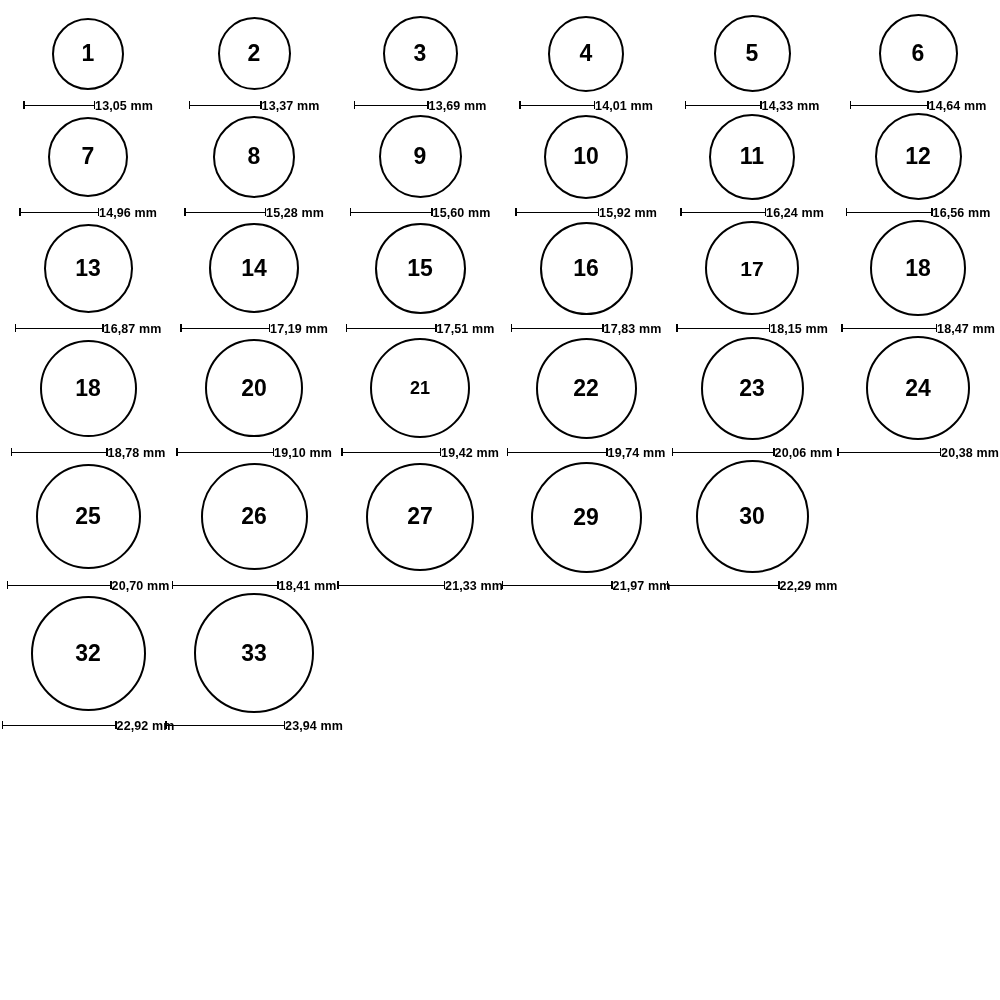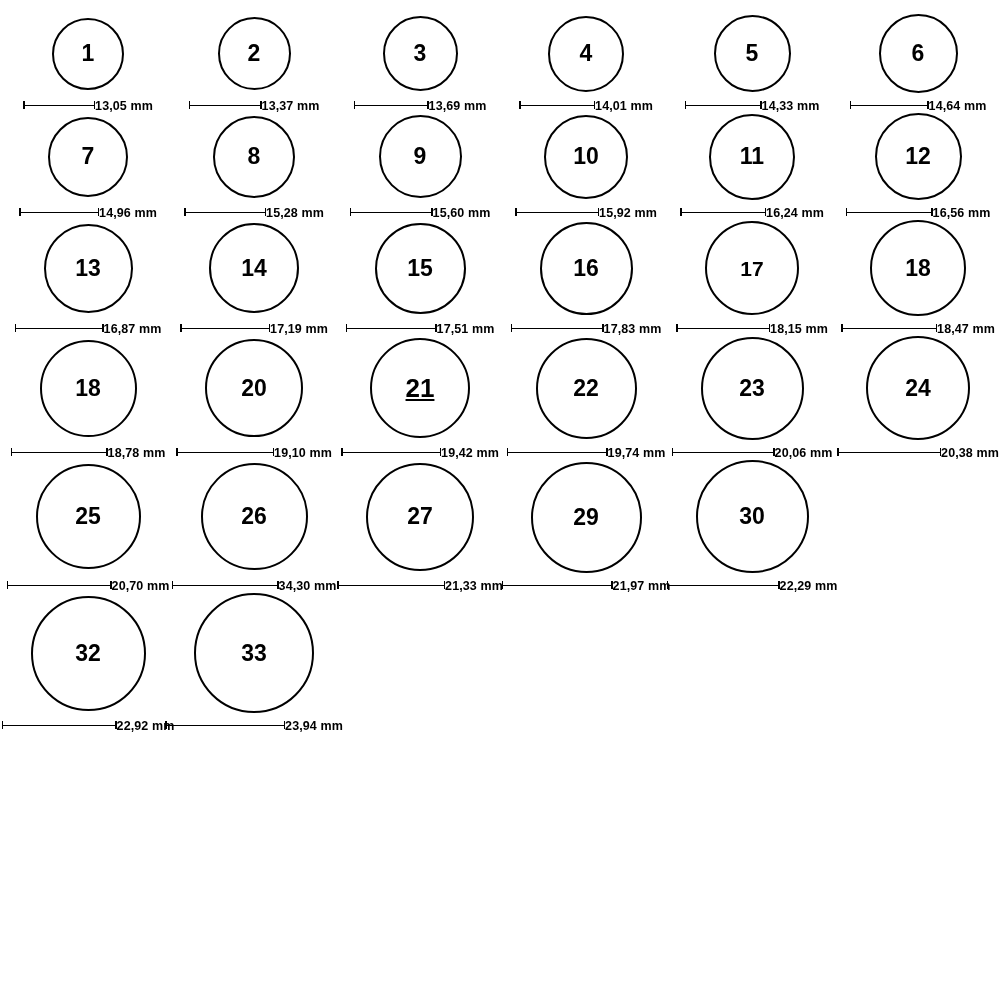--- a/index.html
+++ b/index.html
@@ -356,21 +356,21 @@
         </div>
         <div class="measure">
           <div class="bar" style="width: 98px;">
             <div class="line"></div>
           </div>
           <div class="mm">19,10 mm</div>
         </div>
       </div>
       <div class="cell">
         <div class="circle-wrap" style="height: 104px; align-items: center;">
-          <div class="circle" style="width: 100px; height: 100px; font-size: 26px; text-decoration: underline;">
+          <div class="circle" style="width: 100px; height: 100px; font-size: 18px;">
             <span>21</span>
           </div>
         </div>
         <div class="measure">
           <div class="bar" style="width: 100px;">
             <div class="line"></div>
           </div>
           <div class="mm">19,42 mm</div>
         </div>
       </div>
@@ -431,21 +431,21 @@
       <div class="cell">
         <div class="circle-wrap" style="height: 113px; align-items: center;">
           <div class="circle" style="width: 107px; height: 107px; font-size: 23px;">
             <span>26</span>
           </div>
         </div>
         <div class="measure">
           <div class="bar" style="width: 107px;">
             <div class="line"></div>
           </div>
-          <div class="mm">34,30 mm</div>
+          <div class="mm">18,41 mm</div>
         </div>
       </div>
       <div class="cell">
         <div class="circle-wrap" style="height: 113px; align-items: center;">
           <div class="circle" style="width: 108px; height: 108px; font-size: 23px;">
             <span>27</span>
           </div>
         </div>
         <div class="measure">
           <div class="bar" style="width: 108px;">

